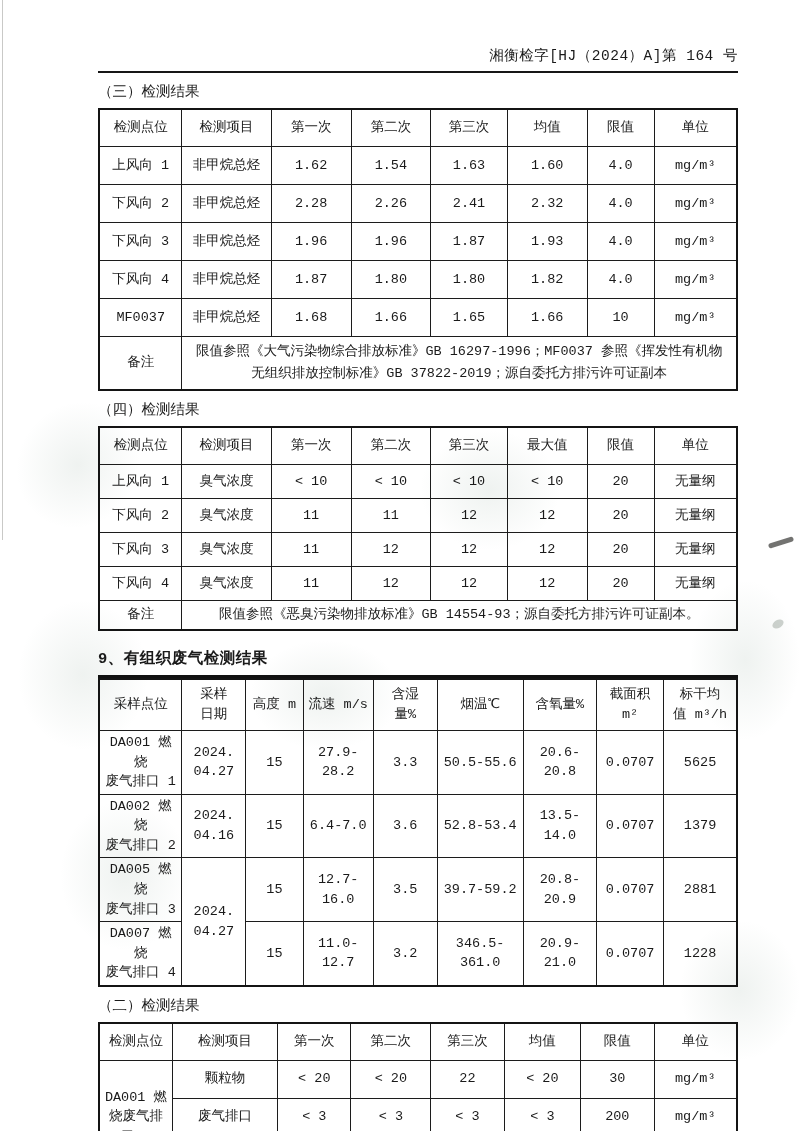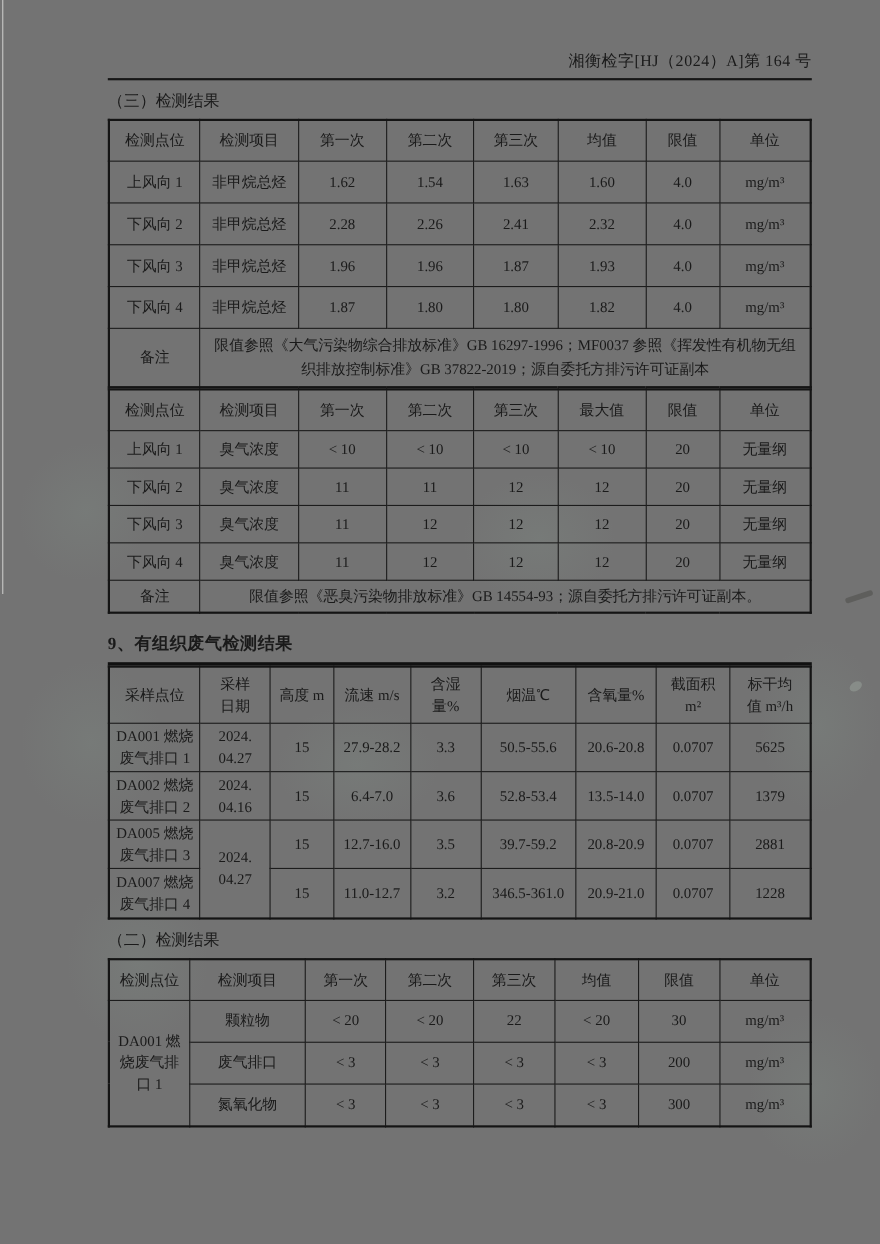--- a/index.html
+++ b/index.html
@@ -1,20 +1,20 @@
 <!DOCTYPE html>
 <html><head>
 <meta charset="utf-8">
 <style>
   html,body{margin:0;padding:0;background:#e8e8e8;}
   .page{
     position:relative;
     width:800px;height:1131px;
-    background:#737373;
-    font-family:Liberation Serif, serif;
+    background:#ffffff;
+    font-family:Liberation Mono, monospace;
     color:#1a1a1a;
     overflow:hidden;
     margin:0 auto;
   }
   .content{position:absolute;left:98px;top:0;width:640px;}
   .doc-ref{
     padding-top:46px;
     text-align:right;
     font-size:14.5px;
     letter-spacing:.5px;
@@ -151,27 +151,38 @@
       <tr>
         <td>下风向 4</td>
         <td>非甲烷总烃</td>
         <td>1.87</td>
         <td>1.80</td>
         <td>1.80</td>
         <td>1.82</td>
         <td>4.0</td>
         <td>mg/m³</td>
       </tr>
+      <tr>
+        <td>MF0037</td>
+        <td>非甲烷总烃</td>
+        <td>1.68</td>
+        <td>1.66</td>
+        <td>1.65</td>
+        <td>1.66</td>
+        <td>10</td>
+        <td>mg/m³</td>
+      </tr>
       <tr class="note">
         <td>备注</td>
         <td class="note-text" colspan="7">限值参照《大气污染物综合排放标准》GB 16297-1996；MF0037 参照《挥发性有机物无组织排放控制标准》GB 37822-2019；源自委托方排污许可证副本</td>
       </tr>
     </tbody>
       </table>
 
+    <div class="tbl-title">（四）检测结果</div>
 
     <table class="t tB">
       <colgroup>
         <col style="width:13%">
           <col style="width:14%">
           <col style="width:12.5%">
           <col style="width:12.5%">
         <col style="width:12%">
           <col style="width:12.5%">
           <col style="width:10.5%">

